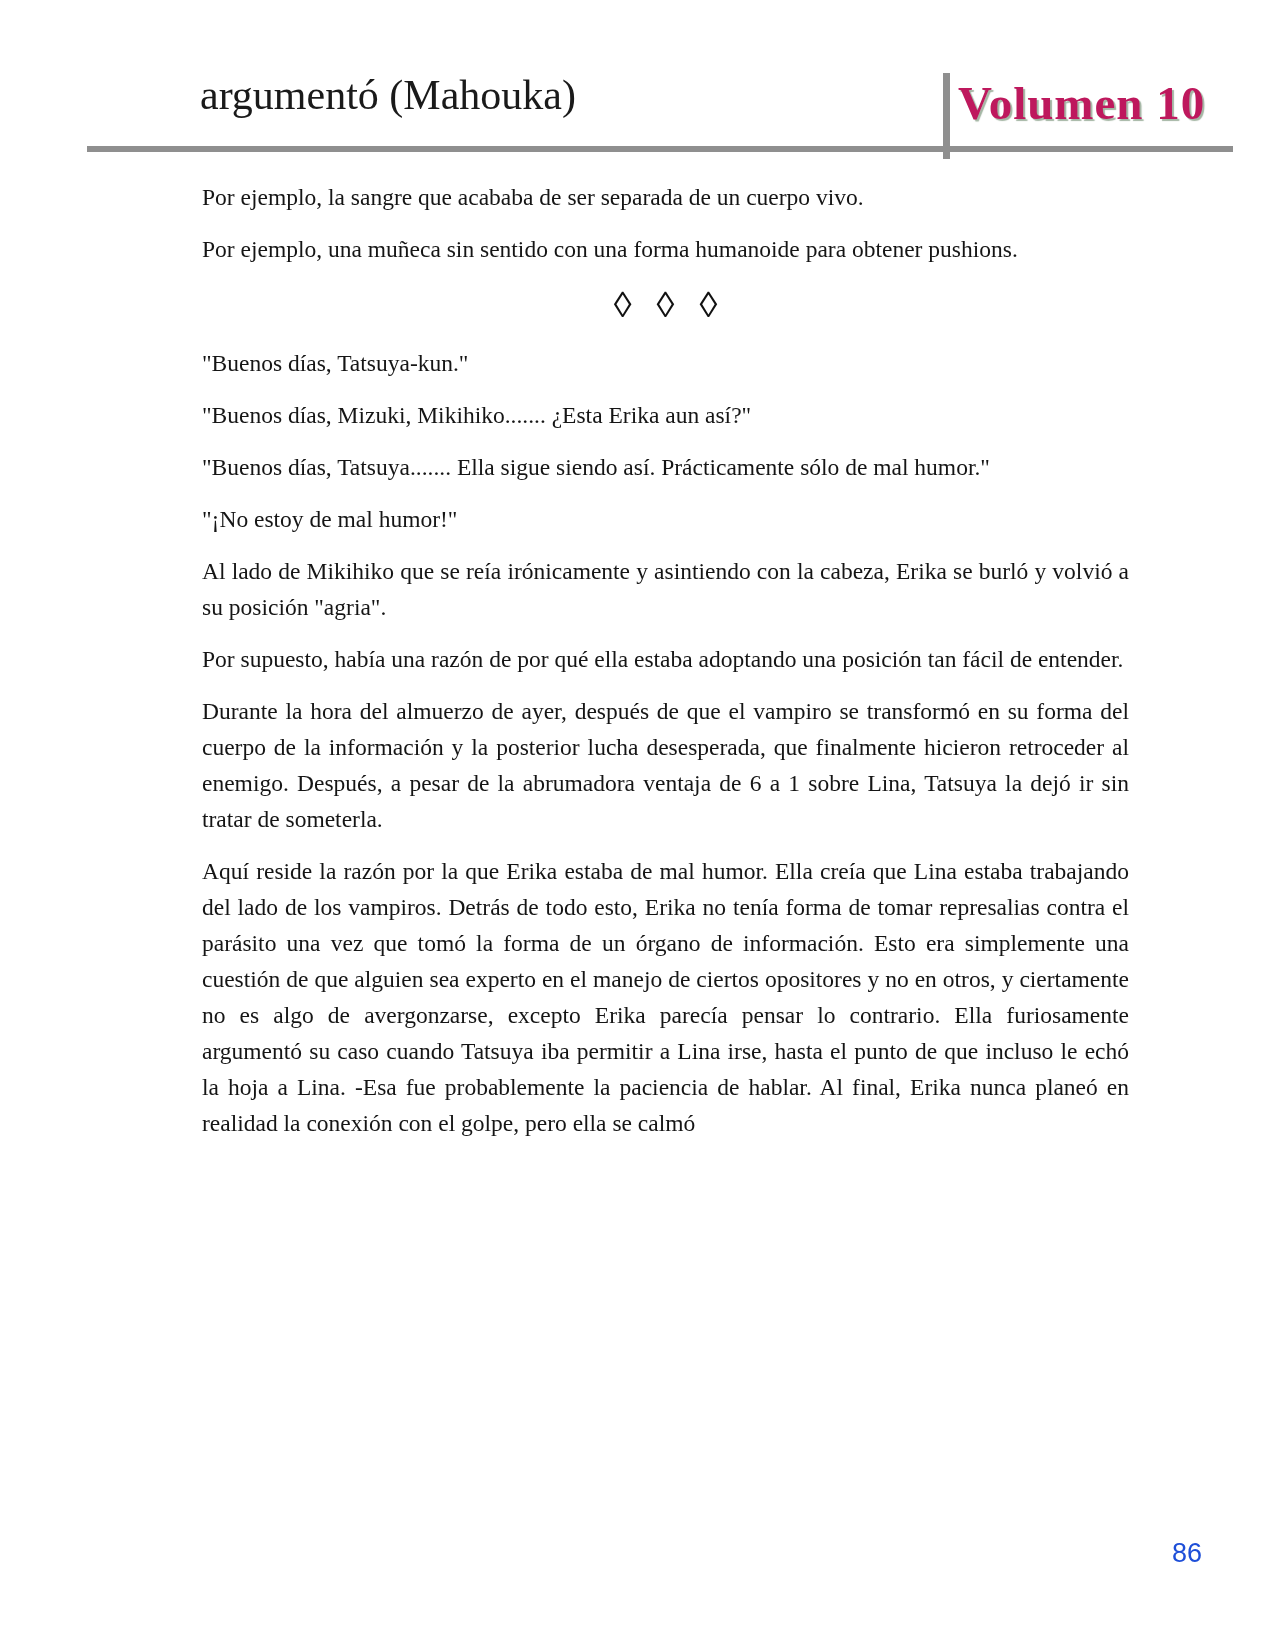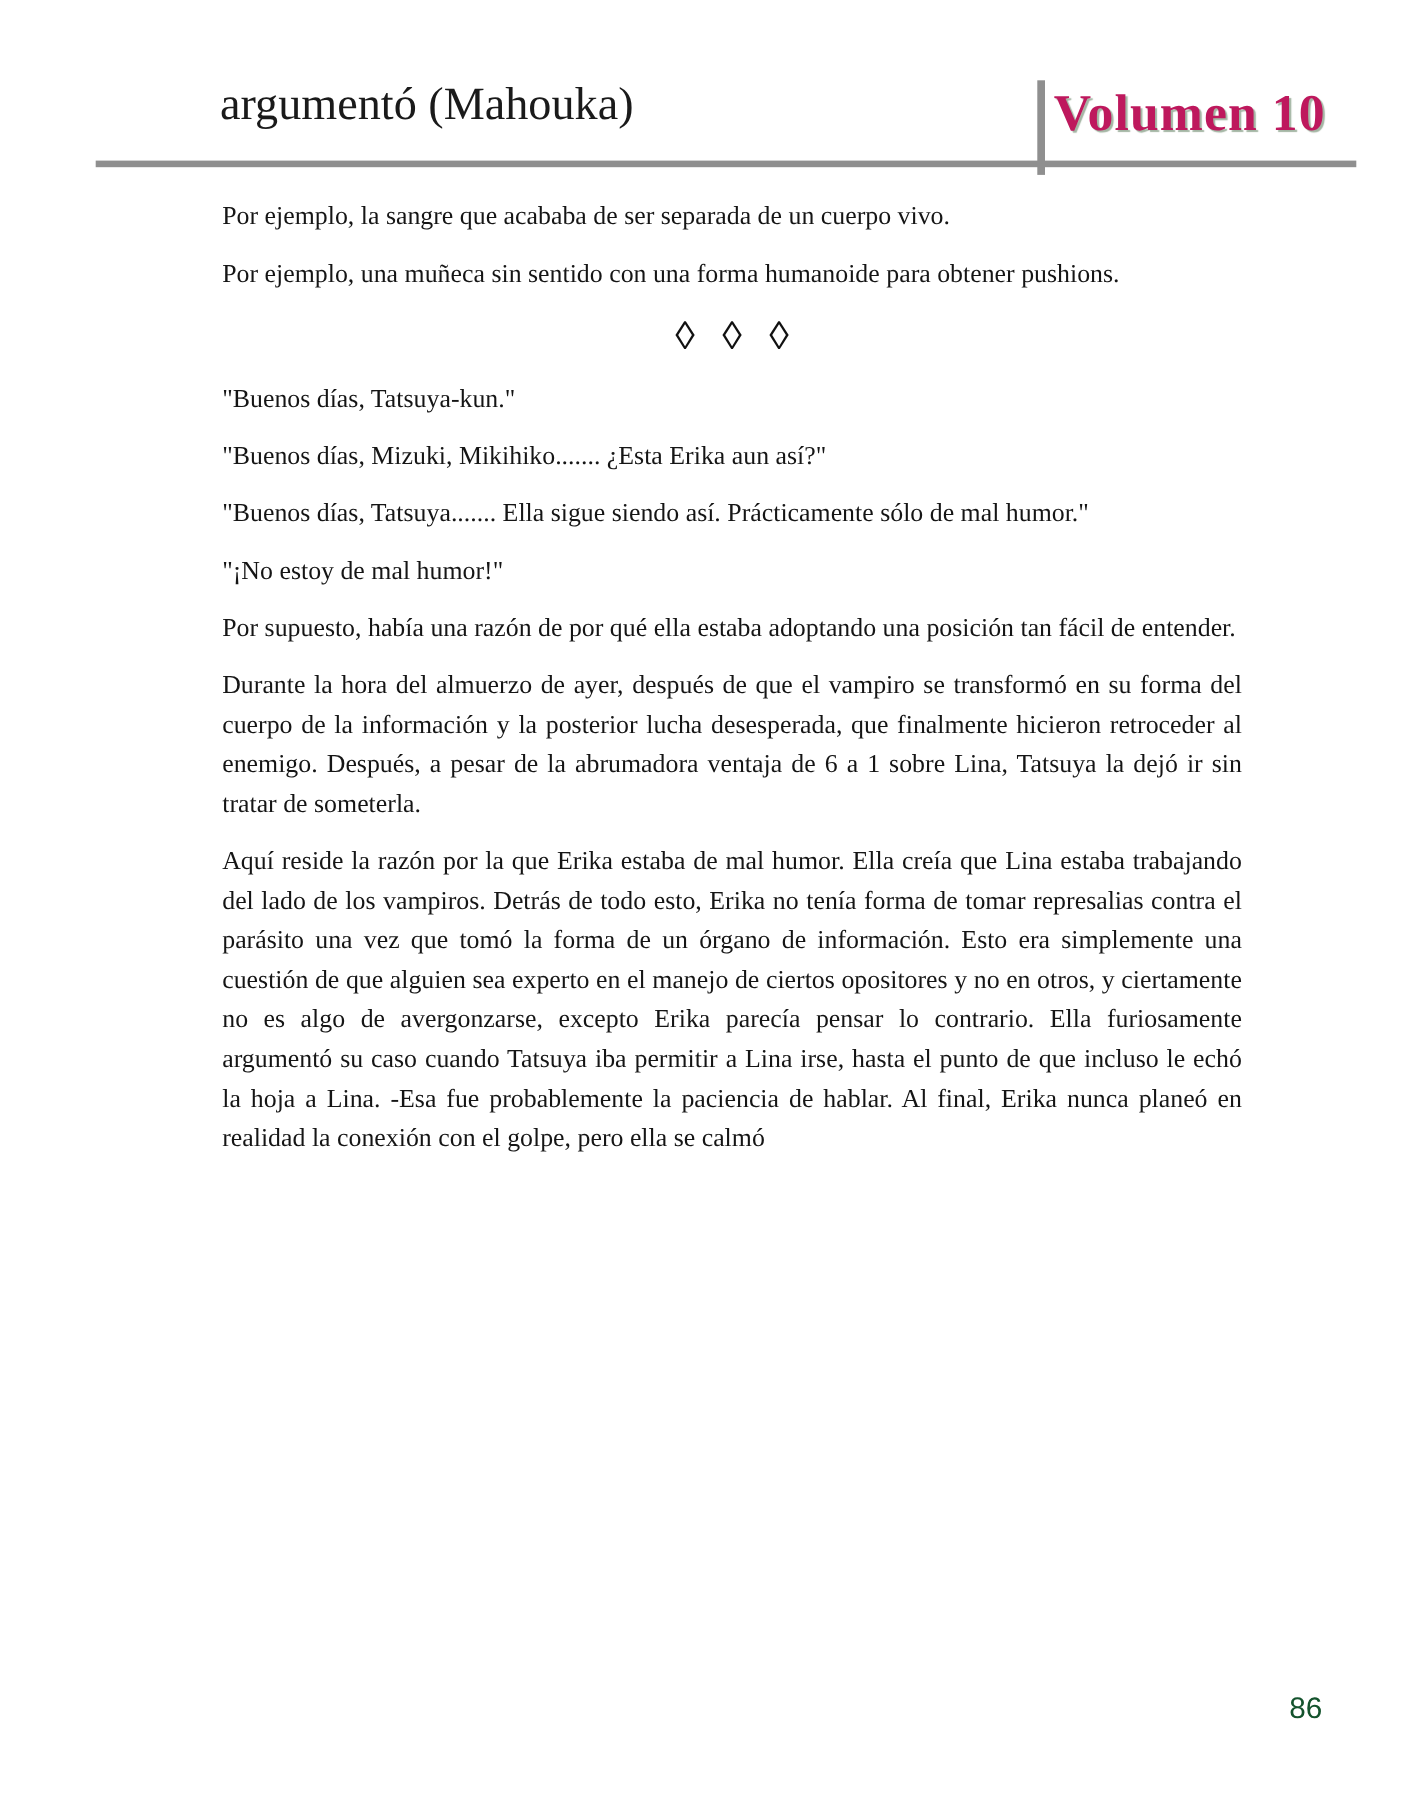--- a/index.html
+++ b/index.html
@@ -78,21 +78,21 @@
     word-spacing: 16px;
     color: #111111;
   }
 
   
   .page-number {
     position: absolute;
     left: 1172px;
     top: 1538px;
     font-size: 27px;
-    color: #14532d;
+    color: #1d4ed8;
     font-family: "Liberation Sans", "DejaVu Sans", sans-serif;
   }
 </style>
 </head>
 <body>
 
 <div class="page">
 
   <div>
     <div class="page-title">argumentó (Mahouka)</div>
@@ -104,20 +104,21 @@
   <div class="content">
     <p>Por ejemplo, la sangre que acababa de ser separada de un cuerpo vivo.</p>
     <p>Por ejemplo, una muñeca sin sentido con una forma humanoide para obtener pushions.</p>
 
     <div class="scene-break">◊ ◊ ◊</div>
 
     <p>"Buenos días, Tatsuya-kun."</p>
     <p>"Buenos días, Mizuki, Mikihiko....... ¿Esta Erika aun así?"</p>
     <p>"Buenos días, Tatsuya....... Ella sigue siendo así. Prácticamente sólo de mal humor."</p>
     <p>"¡No estoy de mal humor!"</p>
+    <p>Al lado de Mikihiko que se reía irónicamente y asintiendo con la cabeza, Erika se burló y volvió a su posición "agria".</p>
     <p>Por supuesto, había una razón de por qué ella estaba adoptando una posición tan fácil de entender.</p>
     <p>Durante la hora del almuerzo de ayer, después de que el vampiro se transformó en su forma del cuerpo de la información y la posterior lucha desesperada, que finalmente hicieron retroceder al enemigo. Después, a pesar de la abrumadora ventaja de 6 a 1 sobre Lina, Tatsuya la dejó ir sin tratar de someterla.</p>
     <p>Aquí reside la razón por la que Erika estaba de mal humor. Ella creía que Lina estaba trabajando del lado de los vampiros. Detrás de todo esto, Erika no tenía forma de tomar represalias contra el parásito una vez que tomó la forma de un órgano de información. Esto era simplemente una cuestión de que alguien sea experto en el manejo de ciertos opositores y no en otros, y ciertamente no es algo de avergonzarse, excepto Erika parecía pensar lo contrario. Ella furiosamente argumentó su caso cuando Tatsuya iba permitir a Lina irse, hasta el punto de que incluso le echó la hoja a Lina. -Esa fue probablemente la paciencia de hablar. Al final, Erika nunca planeó en realidad la conexión con el golpe, pero ella se calmó</p>
   </div>
 
   <div class="page-number">86</div>
 
 </div>
 
 </body></html>

